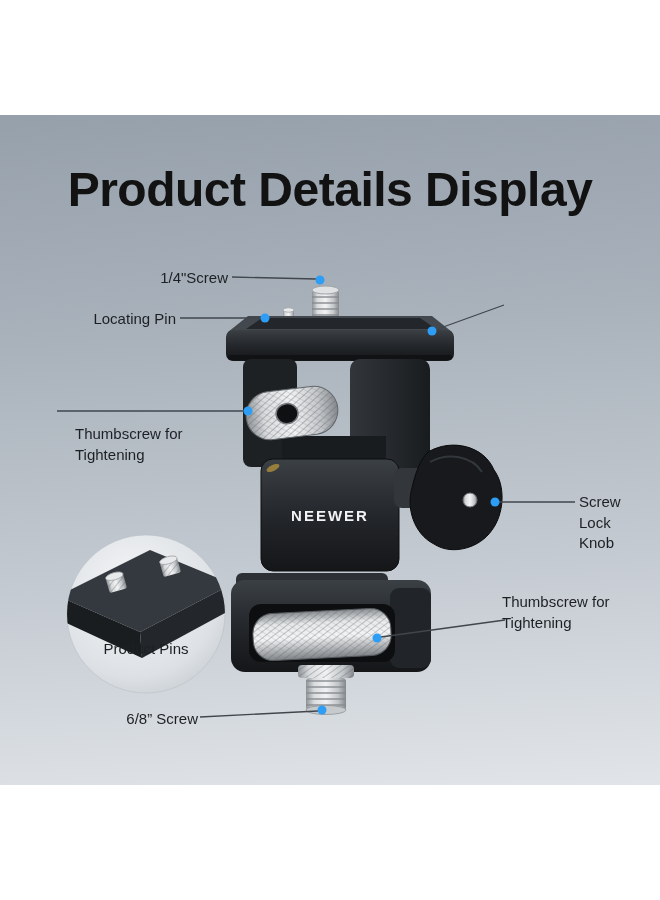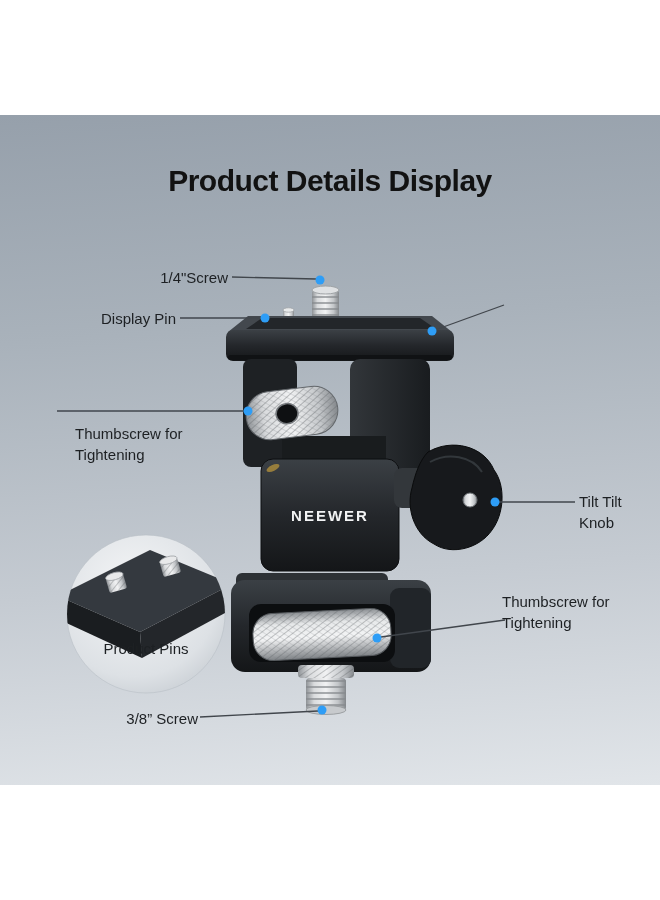--- a/index.html
+++ b/index.html
@@ -11,21 +11,21 @@
     overflow:hidden;
   }
   .stage { position:absolute; left:0; top:0; width:660px; height:900px; }
   .gradient-area {
     position:absolute; left:0; top:115px; width:660px; height:670px;
     background:linear-gradient(176deg, #96a0ab 0%, #a9b2bb 32%, #c5cbd2 68%, #e1e5e9 100%);
   }
   .title {
     position:absolute; left:0; top:165px; width:660px;
     text-align:center;
-    font-size:30px; font-weight:800; letter-spacing:-0.5px;
+    font-size:48px; font-weight:800; letter-spacing:-0.5px;
     color:#121212; line-height:1.05;
   }
   .art { position:absolute; left:0; top:0; pointer-events:none; }
   .label {
     position:absolute; font-size:15px; color:#1d2023; line-height:1.38;
   }
   .r { text-align:right; }
   .c { text-align:center; }
 </style>
 </head>
@@ -183,26 +183,26 @@
       <circle cx="432" cy="331" r="4.5"></circle>
       <circle cx="248" cy="411" r="4.5"></circle>
       <circle cx="495" cy="502" r="4.5"></circle>
       <circle cx="377" cy="638" r="4.5"></circle>
       <circle cx="322" cy="710" r="4.5"></circle>
     </g>
   </svg>
 
   <div class="label r" style="left:108px; top:268px; width:120px;">1/4"Screw</div>
 
-  <div class="label r" style="left:66px; top:309px; width:110px;">Display Pin</div>
+  <div class="label r" style="left:66px; top:309px; width:110px;">Locating Pin</div>
 
 
   <div class="label" style="left:75px; top:424px; width:112px;">Thumbscrew for Tightening</div>
 
-  <div class="label" style="left:579px; top:492px; width:70px;">Tilt Tilt Knob</div>
+  <div class="label" style="left:579px; top:492px; width:70px;">Screw Lock Knob</div>
 
   <div class="label" style="left:502px; top:592px; width:115px;">Thumbscrew for Tightening</div>
 
   <div class="label c" style="left:76px; top:639px; width:140px;">Product Pins</div>
 
-  <div class="label r" style="left:104px; top:709px; width:94px;">3/8” Screw</div>
+  <div class="label r" style="left:104px; top:709px; width:94px;">6/8” Screw</div>
 
 </div>
 
 </body></html>

